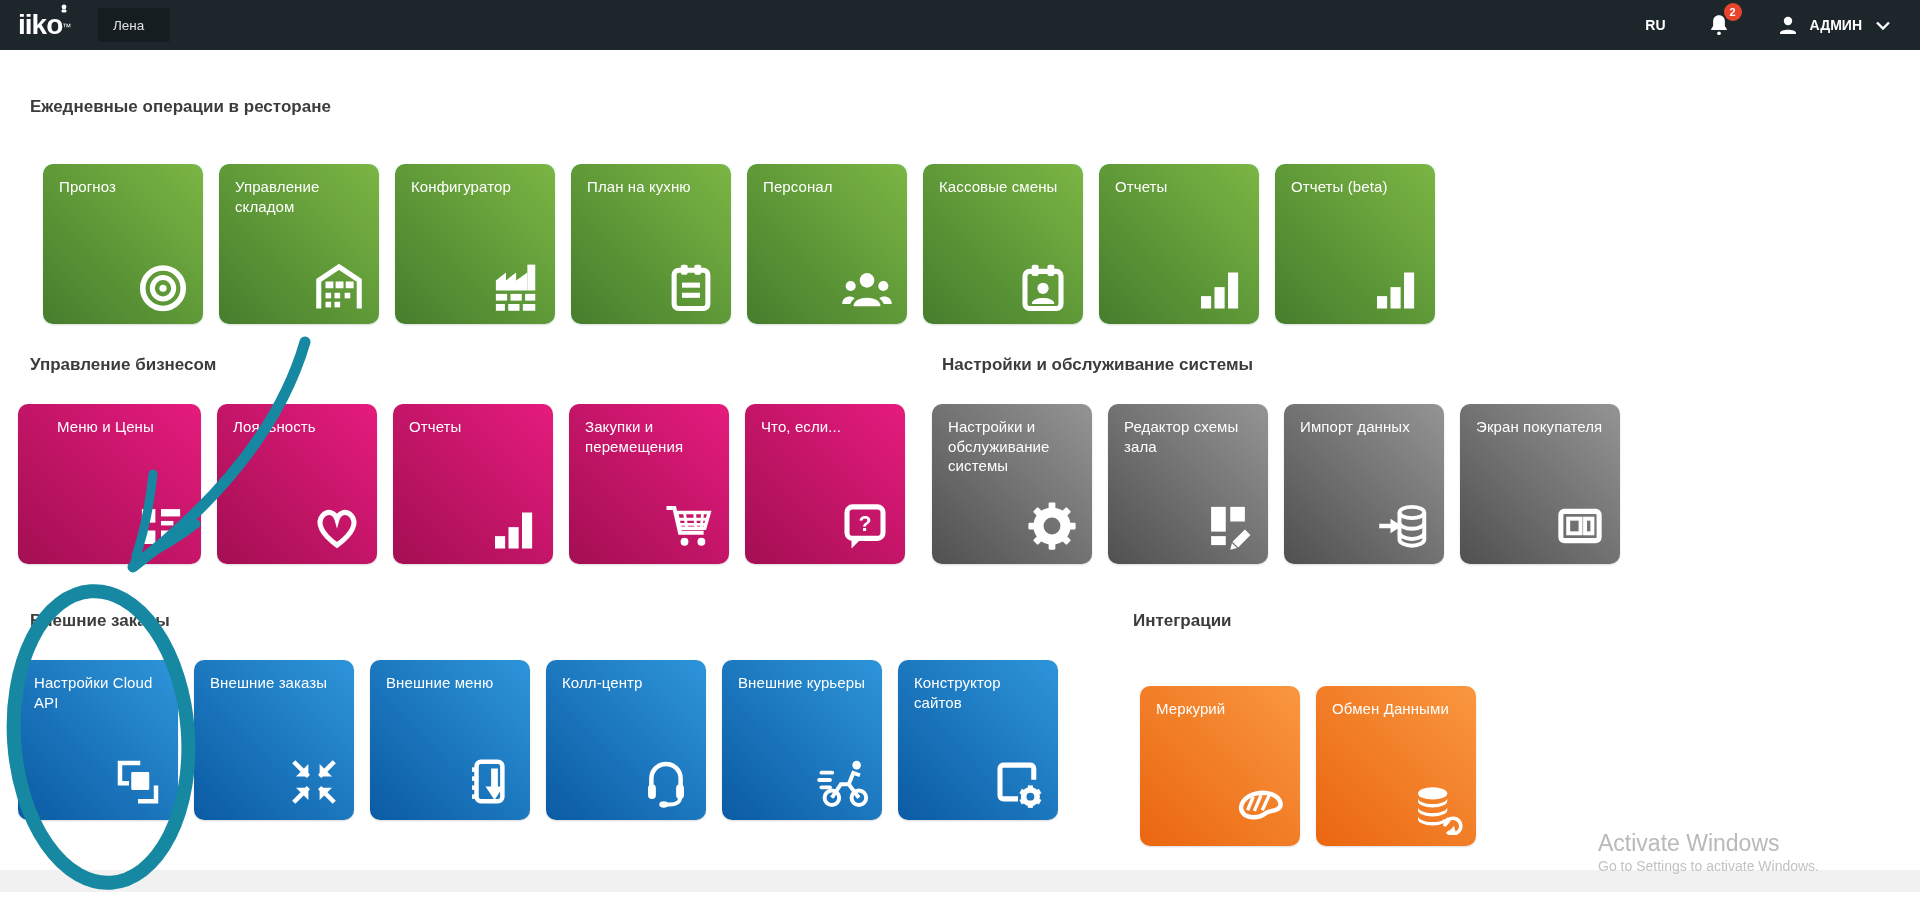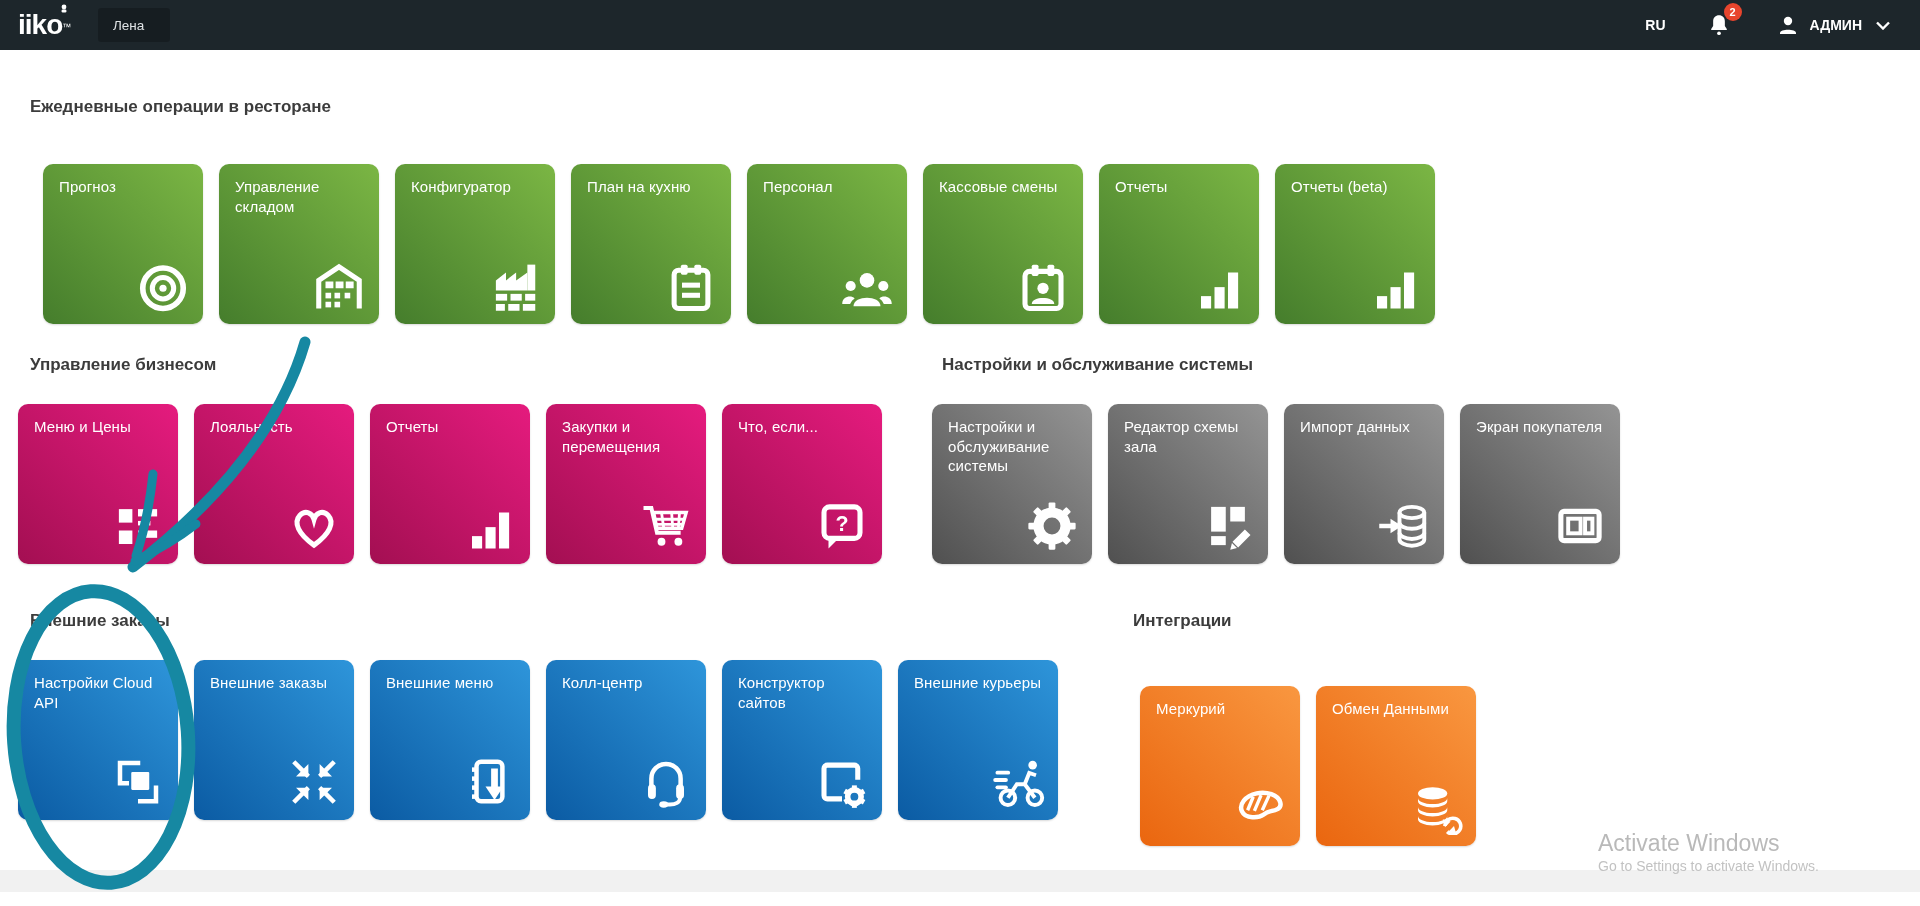--- a/index.html
+++ b/index.html
@@ -194,21 +194,21 @@
           <svg viewBox="0 0 48 48">
         <rect class="fl" x="8" y="33" width="9" height="11"></rect>
             <rect class="fl" x="20" y="25" width="9" height="19"></rect>
             <rect class="fl" x="32" y="12" width="9" height="32"></rect>
           </svg>
         </div>
     </div>
   </div>
 
   <div class="row" id="row-business">
-    <div class="tile" style="background: linear-gradient(225deg, rgb(229, 27, 126) 0%, rgb(163, 15, 82) 100%);">
+    <div class="tile" style="background: linear-gradient(225deg, rgb(229, 27, 126) 0%, rgb(163, 15, 82) 100%); padding-left: 23px;">
       <div class="tile-label">Меню и Цены</div>
       <div class="icon">
           <svg viewBox="0 0 48 48">
         <rect class="fl" x="7" y="9" width="12" height="12"></rect>
             <rect class="fl" x="24" y="9" width="17" height="6.5"></rect>
             <rect class="fl" x="24" y="19.5" width="11" height="4"></rect>
         <rect class="fl" x="7" y="28" width="12" height="12"></rect>
             <rect class="fl" x="24" y="28" width="17" height="6.5"></rect>
           </svg>
         </div>
@@ -355,52 +355,52 @@
           <svg viewBox="0 0 48 48">
         <path class="st" stroke-width="4" d="M11 28v-7c0-7.5 5.8-13 13-13s13 5.5 13 13v7"></path>
         <rect class="fl" x="8" y="26" width="7" height="13" rx="3.5"></rect>
             <rect class="fl" x="33" y="26" width="7" height="13" rx="3.5"></rect>
         <path class="st" stroke-width="3.5" d="M36.5 38c0 4-4 6-9 6h-4"></path>
         <ellipse class="fl" cx="22" cy="44" rx="4" ry="2.8"></ellipse>
           </svg>
         </div>
     </div>
     <div class="tile" style="background: linear-gradient(225deg, rgb(46, 149, 218) 0%, rgb(11, 91, 163) 100%);">
+      <div class="tile-label">Внешние курьеры</div>
+      <div class="icon">
+          <svg viewBox="0 0 48 48">
+        <g class="fl">
+              <rect x="4" y="14" width="13" height="3.4" rx="1.7"></rect>
+              <rect x="2" y="20.5" width="13" height="3.4" rx="1.7"></rect>
+              <rect x="4" y="27" width="11" height="3.4" rx="1.7"></rect>
+            </g>
+        <circle class="st" cx="15" cy="38" r="6.5" stroke-width="3.5"></circle>
+        <circle class="st" cx="39" cy="38" r="6.5" stroke-width="3.5"></circle>
+        <path class="st" stroke-width="3.5" d="M15 38l8-12h7l9 12M30 26l4-10 6 2"></path>
+        <circle class="fl" cx="37" cy="9" r="3.8"></circle>
+          </svg>
+        </div>
+    </div>
+    <div class="tile" style="background: linear-gradient(225deg, rgb(46, 149, 218) 0%, rgb(11, 91, 163) 100%);">
       <div class="tile-label">Конструктор сайтов</div>
       <div class="icon">
           <svg viewBox="0 0 48 48">
         <path class="st" stroke-width="4.5" d="M38 22V12a3 3 0 0 0-3-3H11a3 3 0 0 0-3 3v24a3 3 0 0 0 3 3h13"></path>
         <g class="fl">
           <rect x="32.8" y="27" width="4.4" height="6" transform="rotate(0 35 37)"></rect>
           <rect x="32.8" y="41" width="4.4" height="6"></rect>
           <rect x="32.8" y="27" width="4.4" height="6" transform="rotate(60 35 37)"></rect>
               <rect x="32.8" y="41" width="4.4" height="6" transform="rotate(60 35 37)"></rect>
           <rect x="32.8" y="27" width="4.4" height="6" transform="rotate(-60 35 37)"></rect>
               <rect x="32.8" y="41" width="4.4" height="6" transform="rotate(-60 35 37)"></rect>
         </g>
         <circle class="st" cx="35" cy="37" r="6" stroke-width="5"></circle>
           </svg>
         </div>
     </div>
-    <div class="tile" style="background: linear-gradient(225deg, rgb(46, 149, 218) 0%, rgb(11, 91, 163) 100%);">
-      <div class="tile-label">Внешние курьеры</div>
-      <div class="icon">
-          <svg viewBox="0 0 48 48">
-        <g class="fl">
-              <rect x="4" y="14" width="13" height="3.4" rx="1.7"></rect>
-              <rect x="2" y="20.5" width="13" height="3.4" rx="1.7"></rect>
-              <rect x="4" y="27" width="11" height="3.4" rx="1.7"></rect>
-            </g>
-        <circle class="st" cx="15" cy="38" r="6.5" stroke-width="3.5"></circle>
-        <circle class="st" cx="39" cy="38" r="6.5" stroke-width="3.5"></circle>
-        <path class="st" stroke-width="3.5" d="M15 38l8-12h7l9 12M30 26l4-10 6 2"></path>
-        <circle class="fl" cx="37" cy="9" r="3.8"></circle>
-          </svg>
-        </div>
-    </div>
   </div>
 
   <div class="row" id="row-integrations">
     <div class="tile" style="background: linear-gradient(225deg, rgb(249, 151, 64) 0%, rgb(234, 102, 15) 100%);">
       <div class="tile-label">Меркурий</div>
       <div class="icon">
           <svg viewBox="0 0 48 48">
         <path class="st" stroke-width="4" d="M8 27c-3-6 3-14 13-16 9-1.8 19 1 21 8 1.6 5.5-4 7-9 8-2 .4-4 1.5-6 3-4 3-16 4-19-3z"></path>
         <path class="st" stroke-width="3" d="M18 14l-5 12M25 12.5l-6 14M32 13l-6 13"></path>
           </svg>

